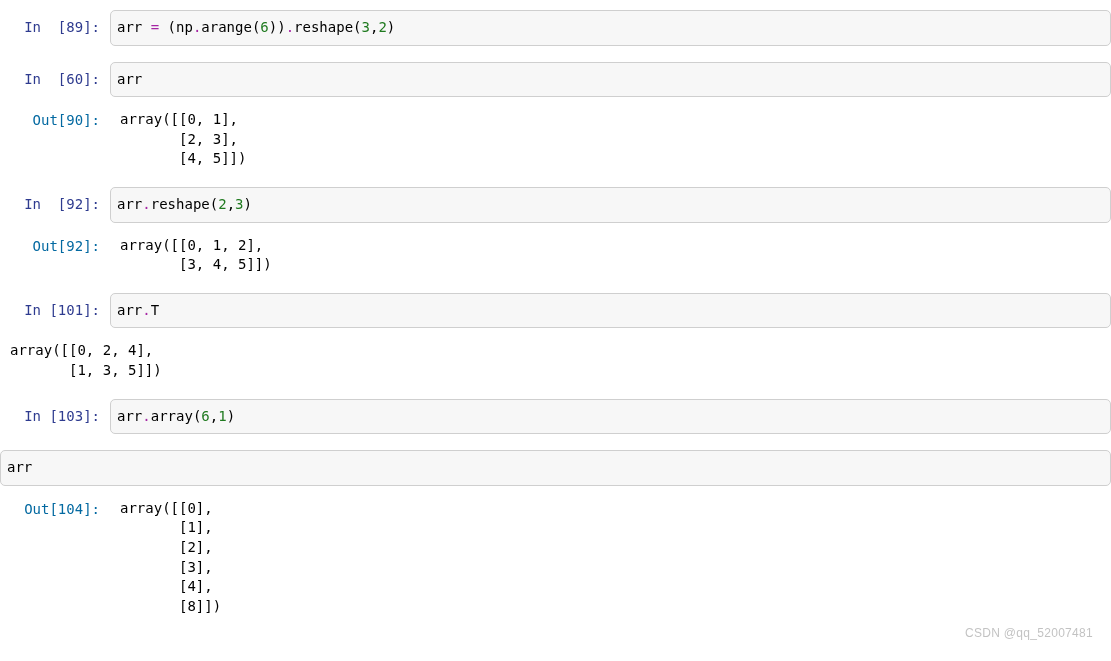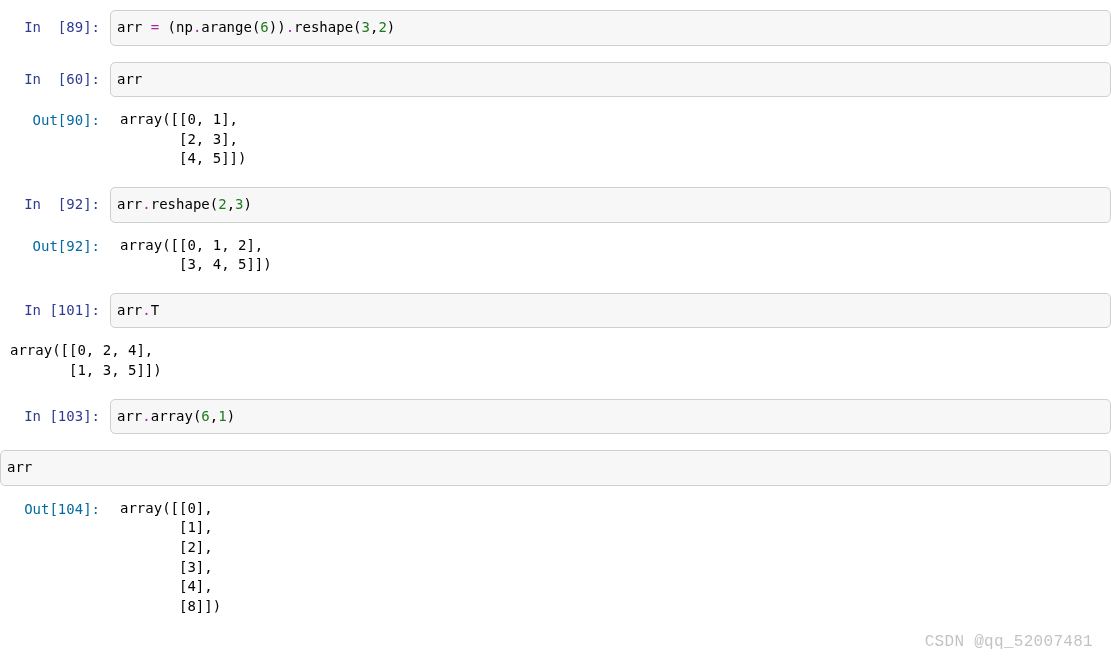--- a/index.html
+++ b/index.html
@@ -40,25 +40,25 @@
     white-space: pre;
     background: transparent;
   }
   .tok-name   { color: #000; }
   .tok-op     { color: #a626a4; }
   .tok-paren  { color: #000; }
   .tok-num    { color: #1f7a1f; }
   .gap { height: 10px; }
   .watermark {
     position: absolute;
-    bottom: 8px;
+    bottom: 19px;
     right: 18px;
     color: rgba(120,120,120,0.45);
-    font-family: Liberation Mono, monospace;
-    font-size: 16px;
+    font-family: Liberation Sans, sans-serif;
+    font-size: 12px;
     letter-spacing: 0.3px;
   }
 </style>
 </head>
 <body>
 
 <div class="cell">
   <div class="prompt prompt-in">In  [89]:</div>
   <div class="input-area"><span class="tok-name">arr </span><span class="tok-op">=</span><span class="tok-name"> (np</span><span class="tok-op">.</span><span class="tok-name">arange</span><span class="tok-paren">(</span><span class="tok-num">6</span><span class="tok-paren">))</span><span class="tok-op">.</span><span class="tok-name">reshape</span><span class="tok-paren">(</span><span class="tok-num">3</span><span class="tok-paren">,</span><span class="tok-num">2</span><span class="tok-paren">)</span></div>
 </div>

